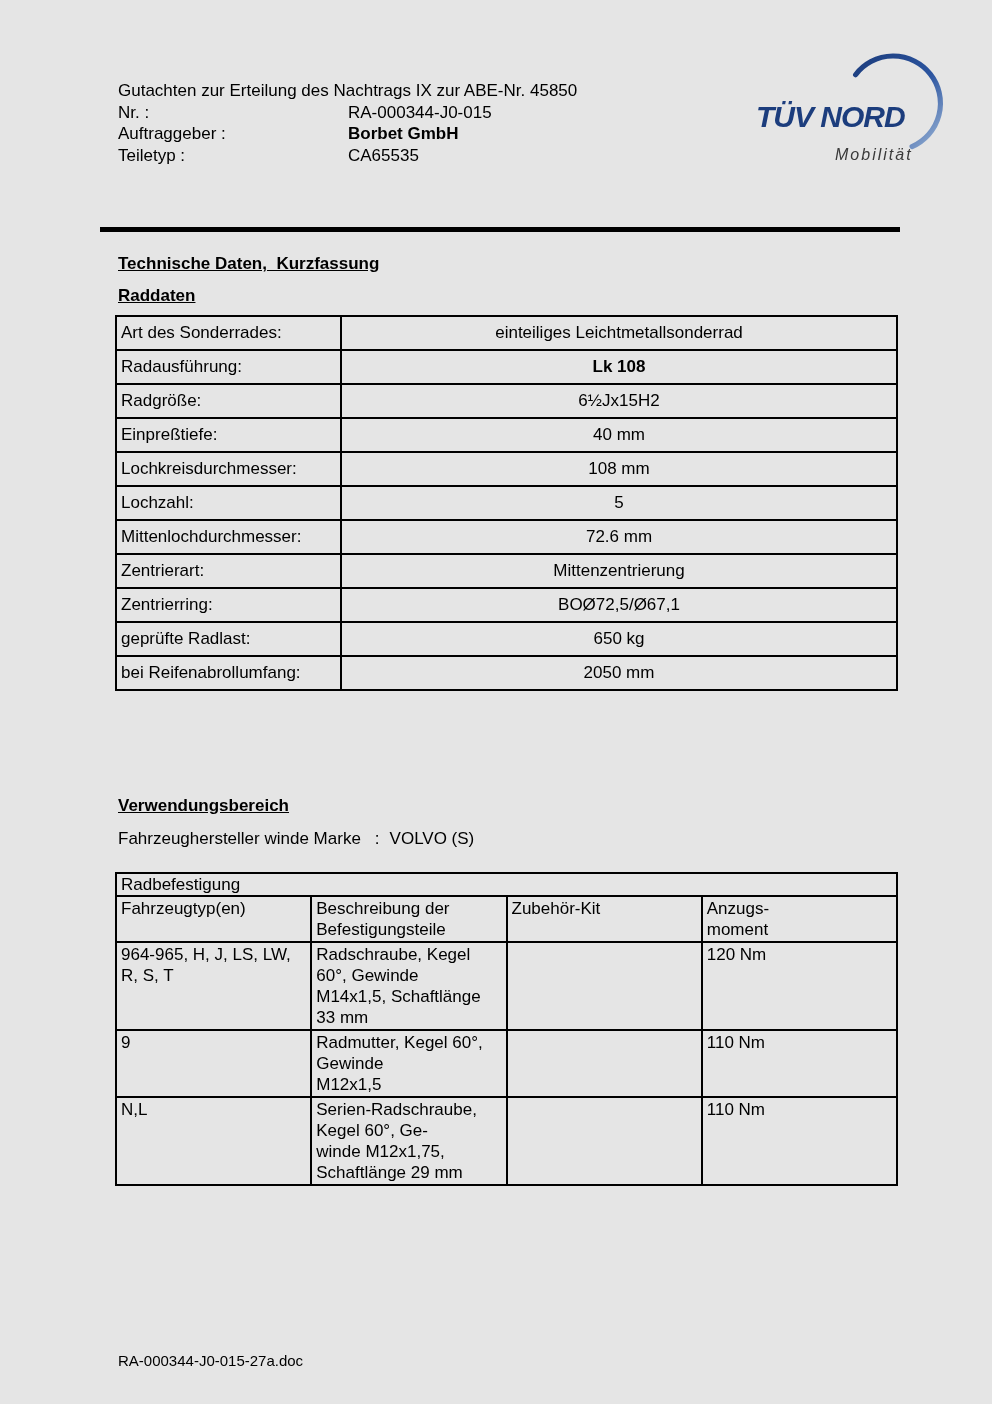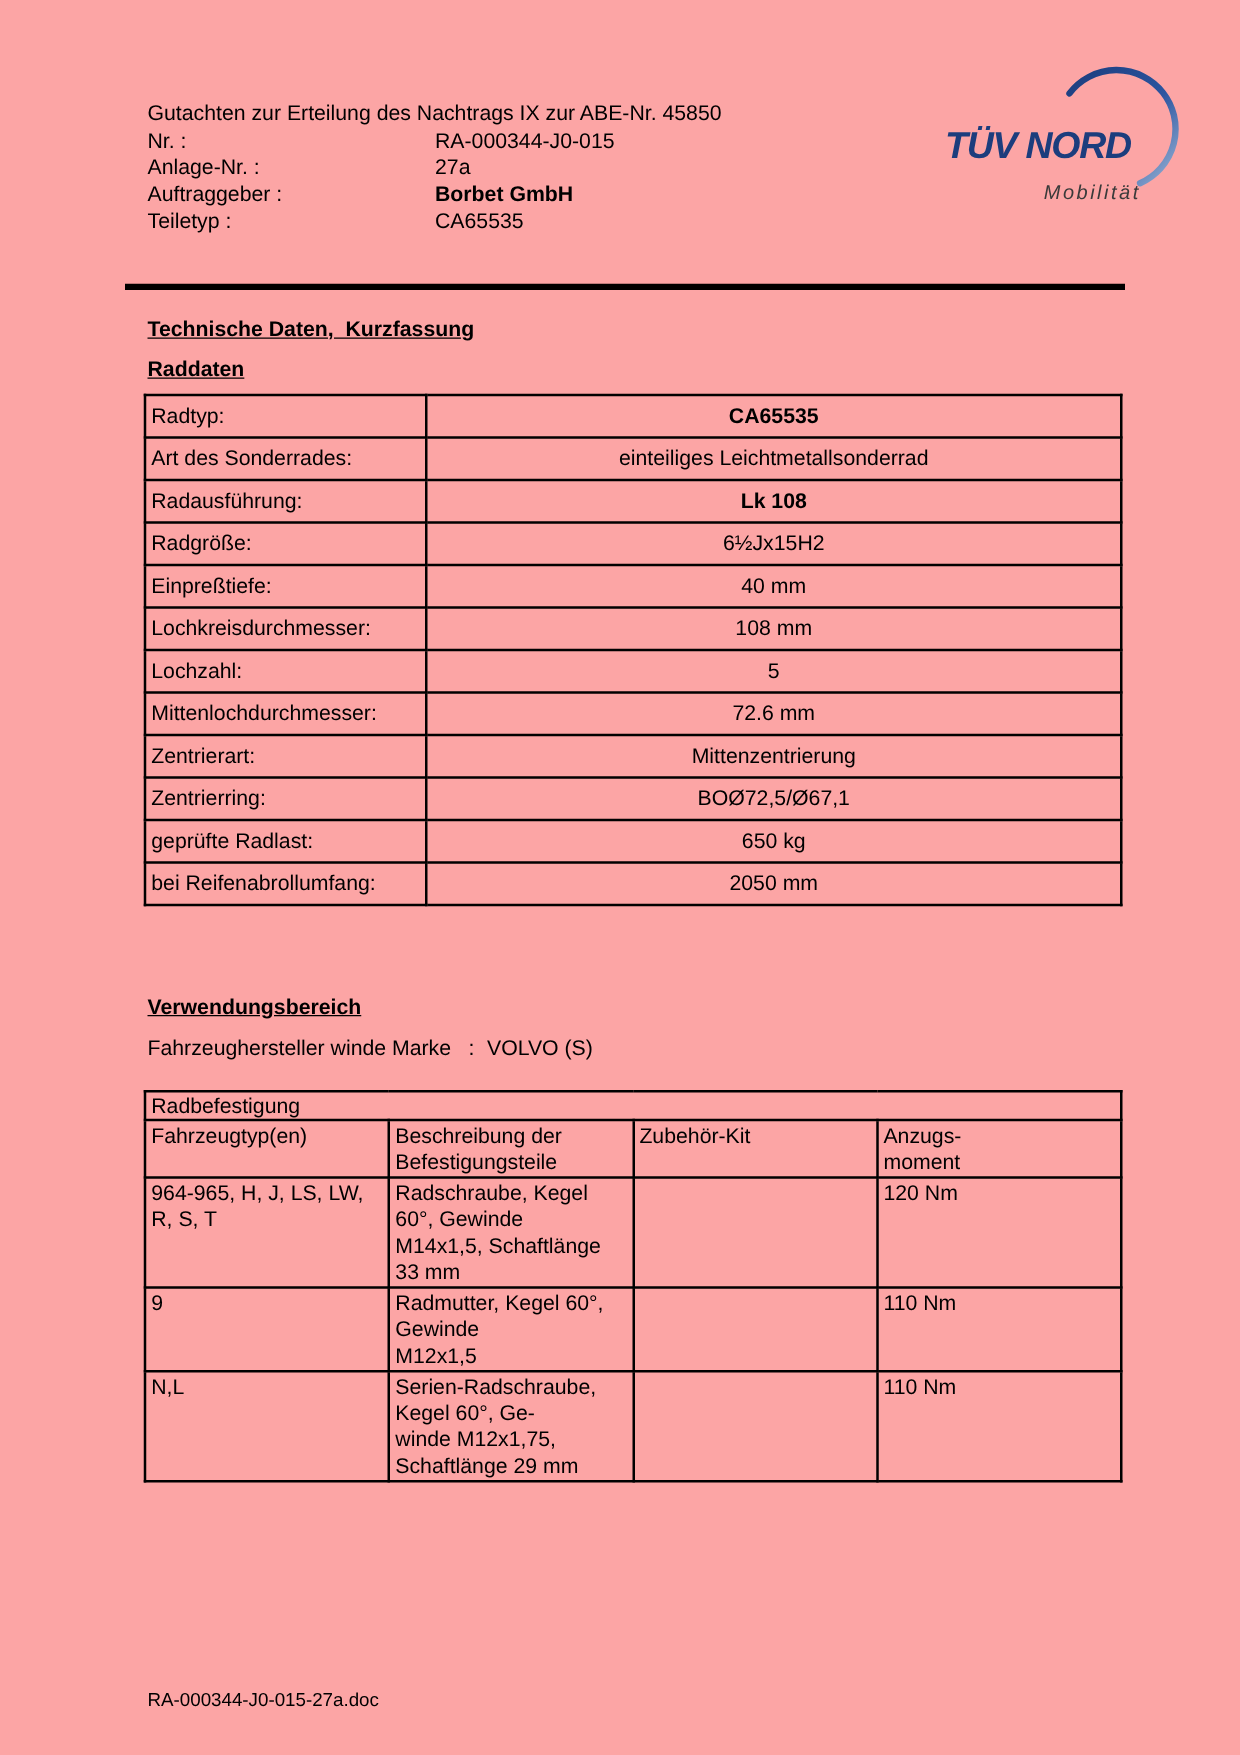--- a/index.html
+++ b/index.html
@@ -1,20 +1,20 @@
 <!DOCTYPE html>
 <html><head>
 <meta charset="utf-8">
 <style>
   * { margin:0; padding:0; box-sizing:border-box; }
   html,body { background:#ffffff; }
   .page {
     position:relative;
     width:992px; height:1404px;
-    background:#fca5a5;
+    background:#e5e5e5;
     font-family:"Liberation Sans","DejaVu Sans",sans-serif;
     color:#000;
     overflow:hidden;
   }
 
   
   .header-block { position:absolute; left:118px; top:80px; font-size:17px; line-height:21.5px; }
   .header-line { white-space:nowrap; }
   .hl-label { display:inline-block; width:230px; }
   .bold { font-weight:bold; }
@@ -77,23 +77,20 @@
 </style>
 </head>
 <body>
 
 <div class="page">
 
   <div class="header-block">
     <div class="header-line">Gutachten zur Erteilung des Nachtrags IX zur ABE-Nr. 45850</div>
     <div class="header-line">
       <span class="hl-label">Nr. :</span><span>RA-000344-J0-015</span>
-    </div>
-    <div class="header-line">
-      <span class="hl-label">Anlage-Nr. :</span><span>27a</span>
     </div>
     <div class="header-line">
       <span class="hl-label">Auftraggeber :</span><span class="bold">Borbet GmbH</span>
     </div>
     <div class="header-line">
       <span class="hl-label">Teiletyp :</span><span>CA65535</span>
     </div>
   </div>
 
   <div class="logo">
@@ -111,24 +108,20 @@
     <div class="logo-tagline">Mobilität</div>
   </div>
 
   <div class="header-divider"></div>
 
   <div class="heading" id="h-technik">Technische Daten,  Kurzfassung</div>
   <div class="heading" id="h-raddaten">Raddaten</div>
 
   <table class="raddaten">
     <tbody>
-      <tr class="boldval">
-          <td class="lbl">Radtyp:</td>
-          <td class="val">CA65535</td>
-        </tr>
       <tr>
           <td class="lbl">Art des Sonderrades:</td>
           <td class="val">einteiliges Leichtmetallsonderrad</td>
         </tr>
       <tr class="boldval">
           <td class="lbl">Radausführung:</td>
           <td class="val">Lk 108</td>
         </tr>
       <tr>
           <td class="lbl">Radgröße:</td>

